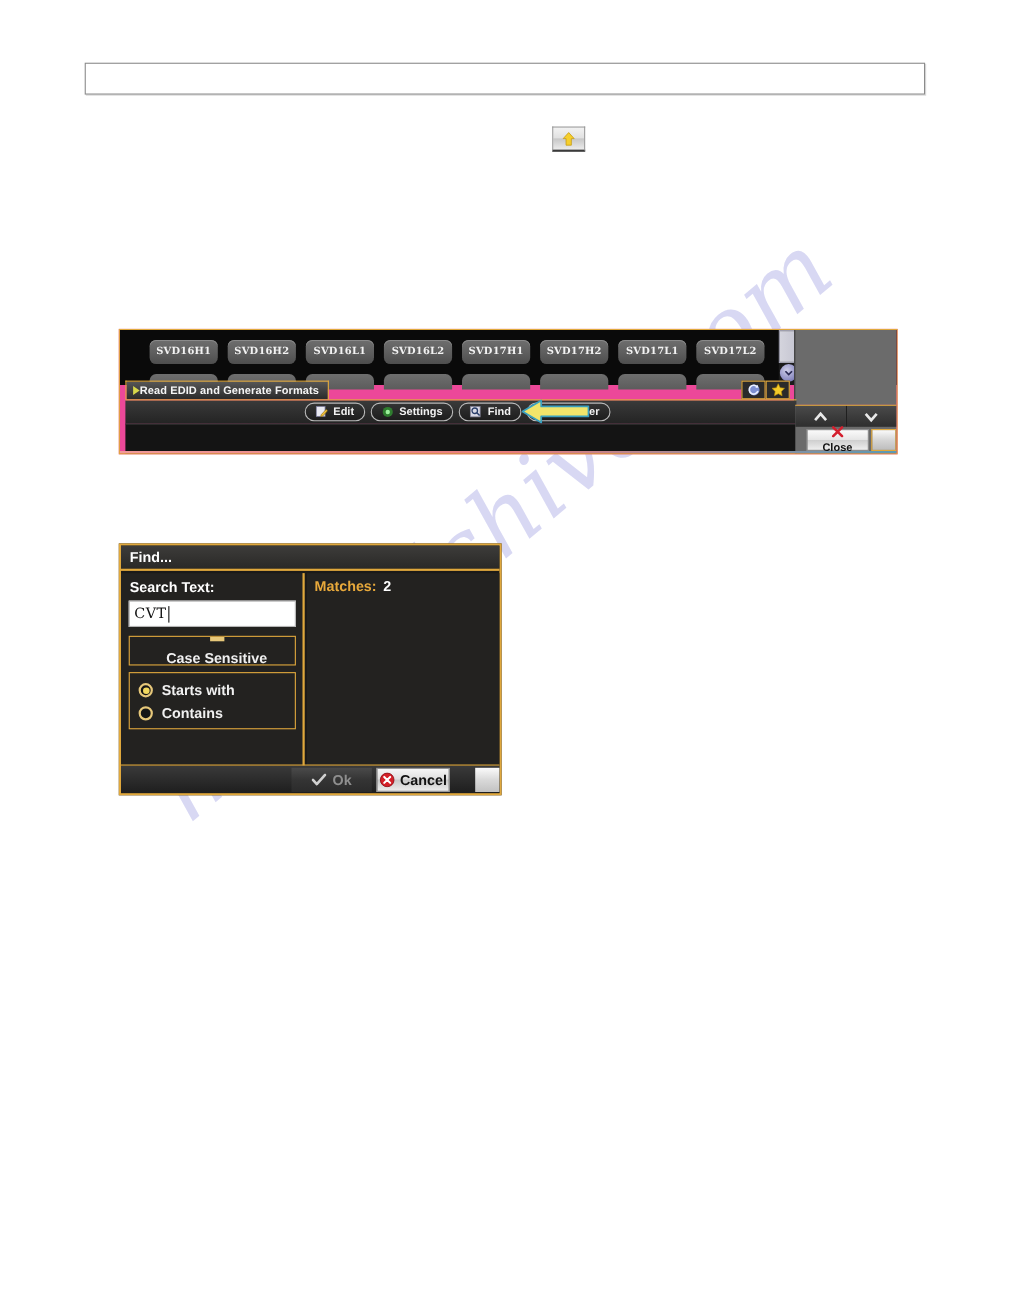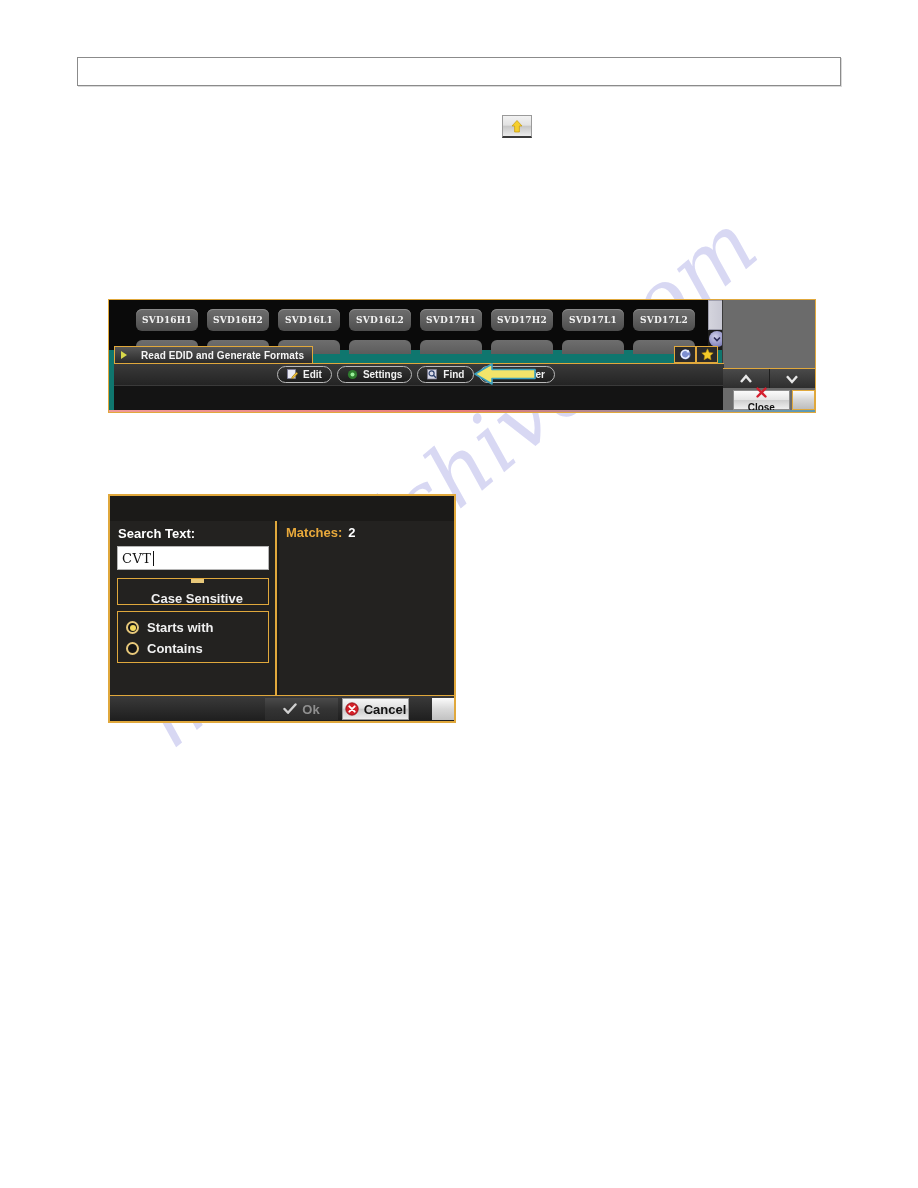--- a/index.html
+++ b/index.html
@@ -68,21 +68,21 @@
   }
   #star-button svg { display:block; }
 
   
   #app-window {
     position: absolute;
     left: 108px;
     top: 299px;
     width: 708px;
     height: 114px;
-    background: #0f766e;
+    background: #ec4899;
     border: 1px solid #e0a83c;
     box-sizing: border-box;
     z-index: 10;
     overflow: hidden;
   }
   #app-window:after{
     content:"";
     position:absolute;left:0;right:0;bottom:0;height:2px;
     background:linear-gradient(to right,#f09a9a 0%, #e87c7c 50%, #5a9ab5 100%);
   }
@@ -173,21 +173,21 @@
     position: absolute;
     left: 5px;
     top: 46px;
     height: 17px;
     padding: 0 8px 0 6px;
     background: linear-gradient(to bottom,#575757 0%,#3e3e3e 55%,#2a2a2a 100%);
     border: 1px solid #e0a83c;
     border-bottom: none;
     display: flex;
     align-items: center;
-    gap: 14px;
+    gap: 0;
     box-sizing: border-box;
   }
   .section-tab .label {
     color: #f5f5f5;
     font-size: 10px;
     font-weight: bold;
     letter-spacing: .1px;
     white-space: nowrap;
   }
   .section-tab .tri {
@@ -701,20 +701,23 @@
     </div>
   </div>
 </div>
 
 <svg id="pointer-arrow" viewBox="0 0 62 24">
   <path d="M1 12 L18 2 L18 7.5 L61 7.5 L61 16.5 L18 16.5 L18 22 Z" fill="#f2e46a" stroke="#3aa0c0" stroke-width="1.6" stroke-linejoin="round"></path>
 </svg>
 
 <div id="find-dialog">
 
+  <div class="fd-title">
+    <span class="t">Find...</span>
+  </div>
 
   <div class="fd-body">
 
     <div class="fd-left">
 
       <div class="fd-label">Search Text:</div>
 
       <div class="fd-input" title="">
         <span class="val">CVT</span>
         <span class="caret"></span>

